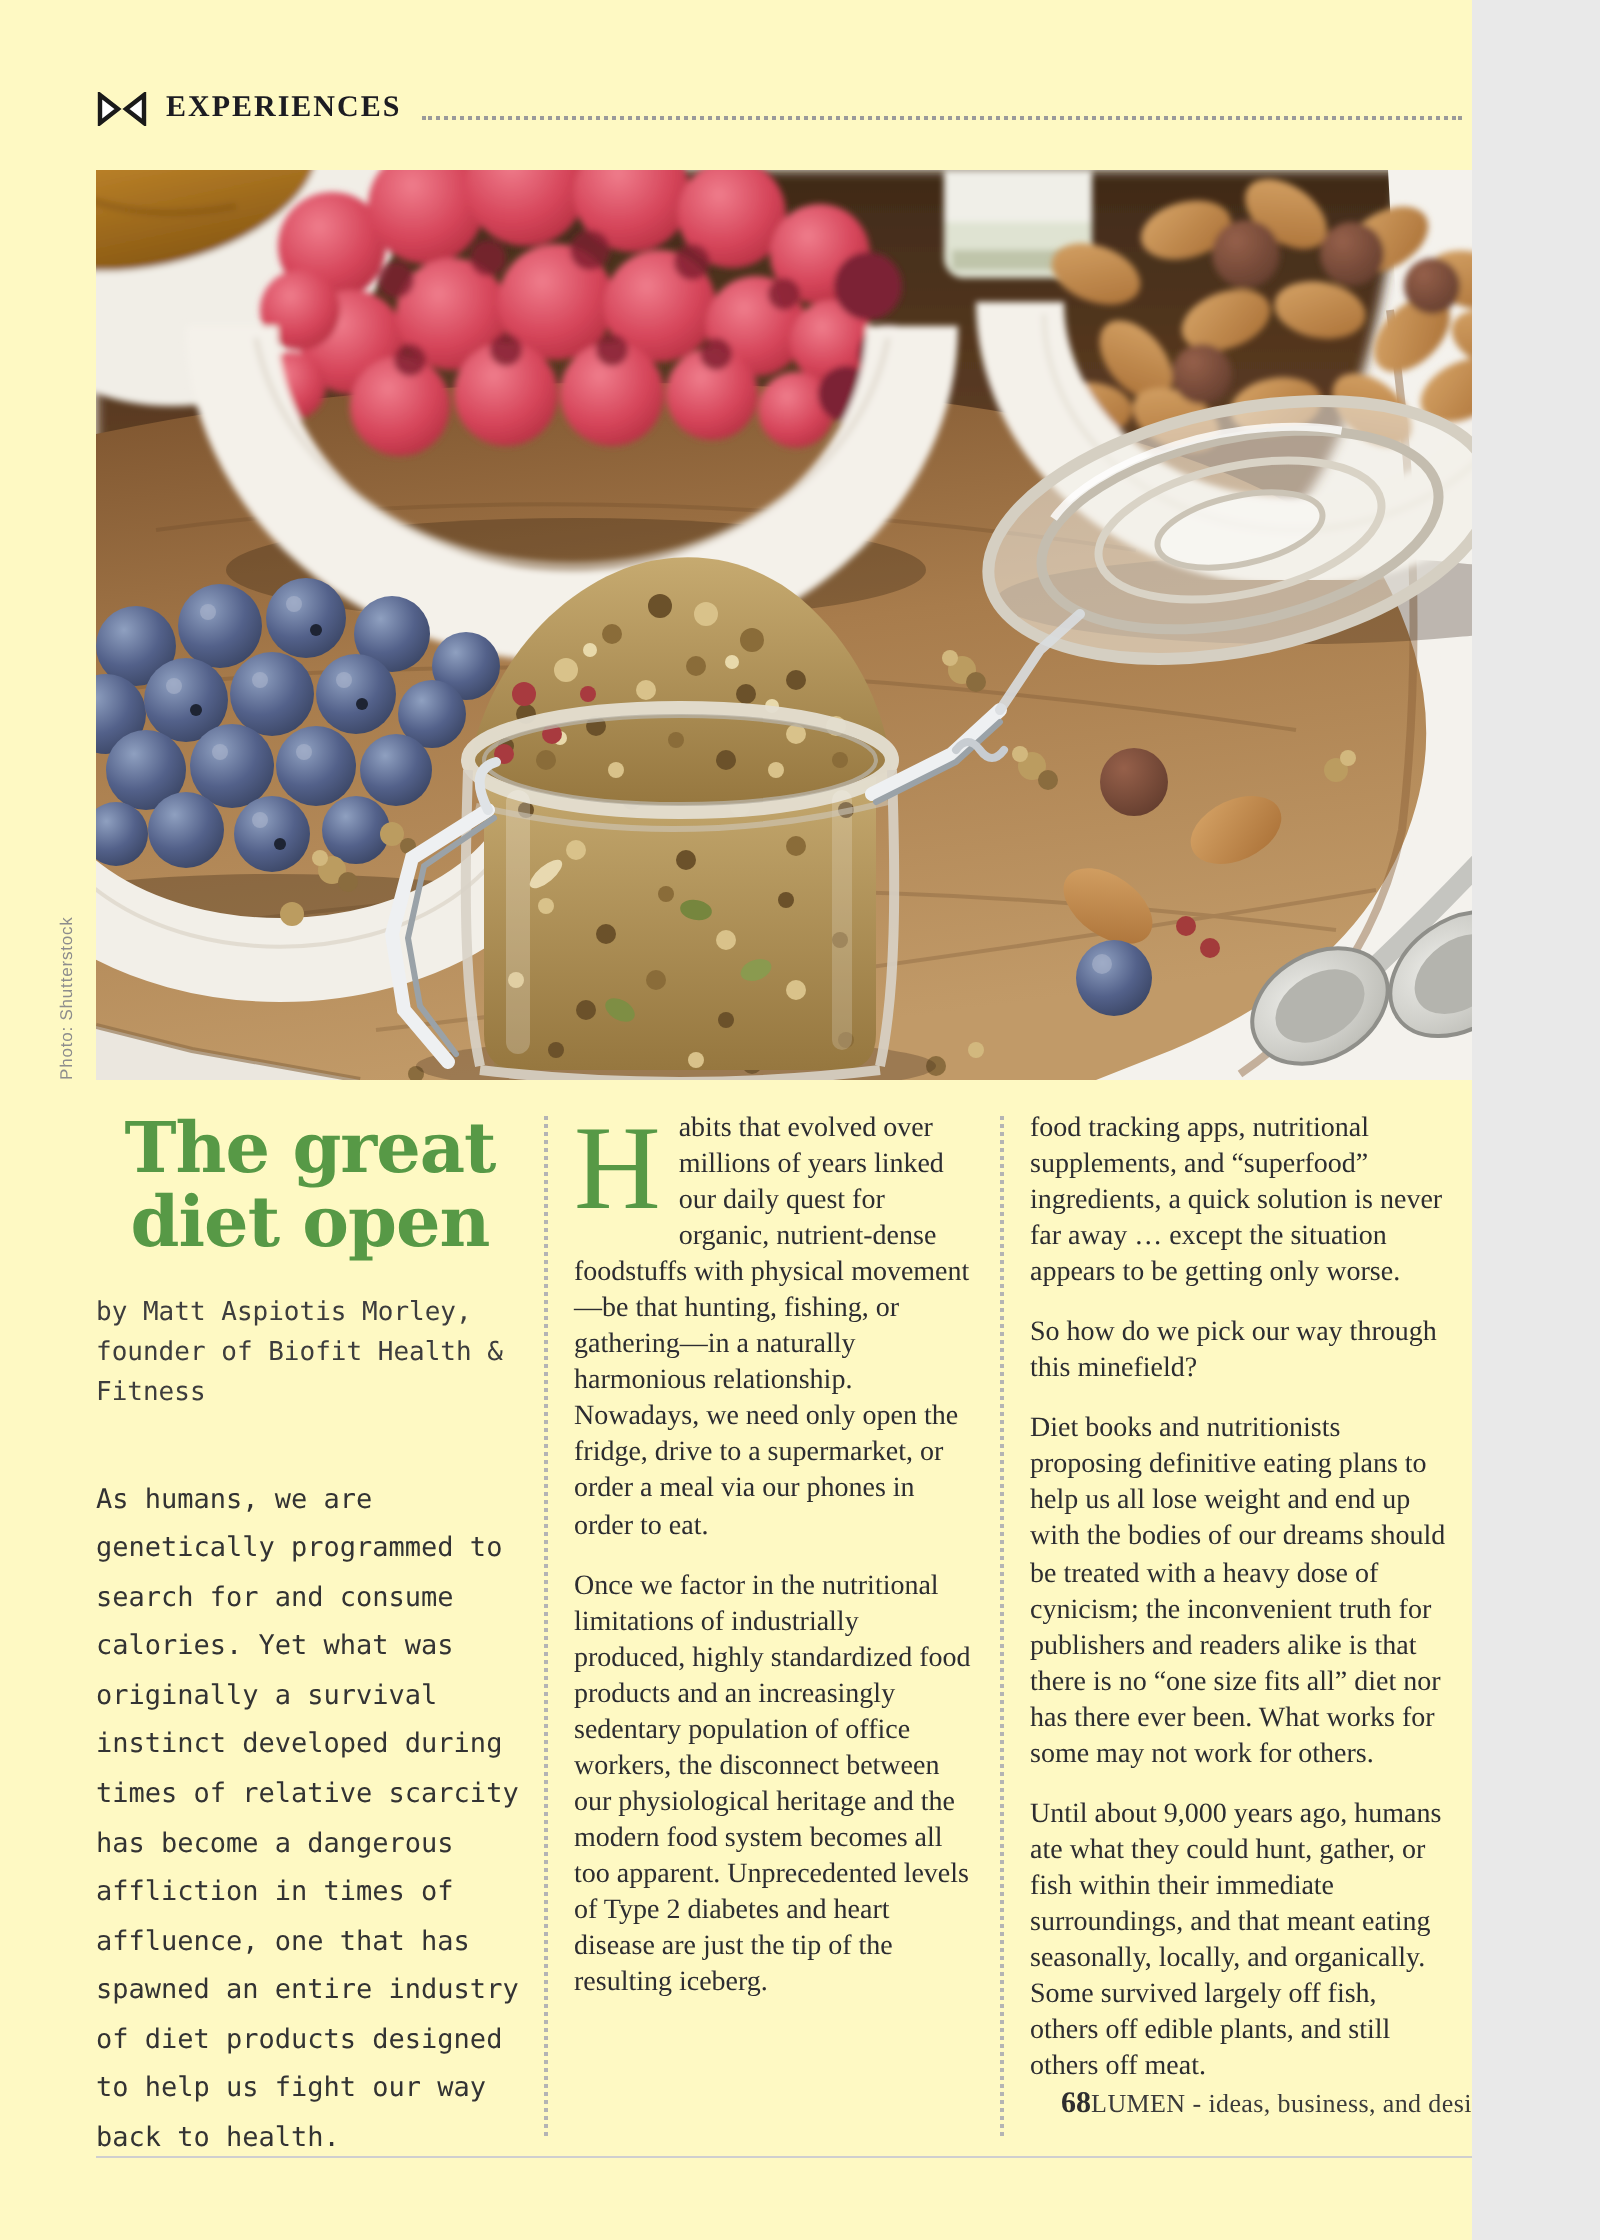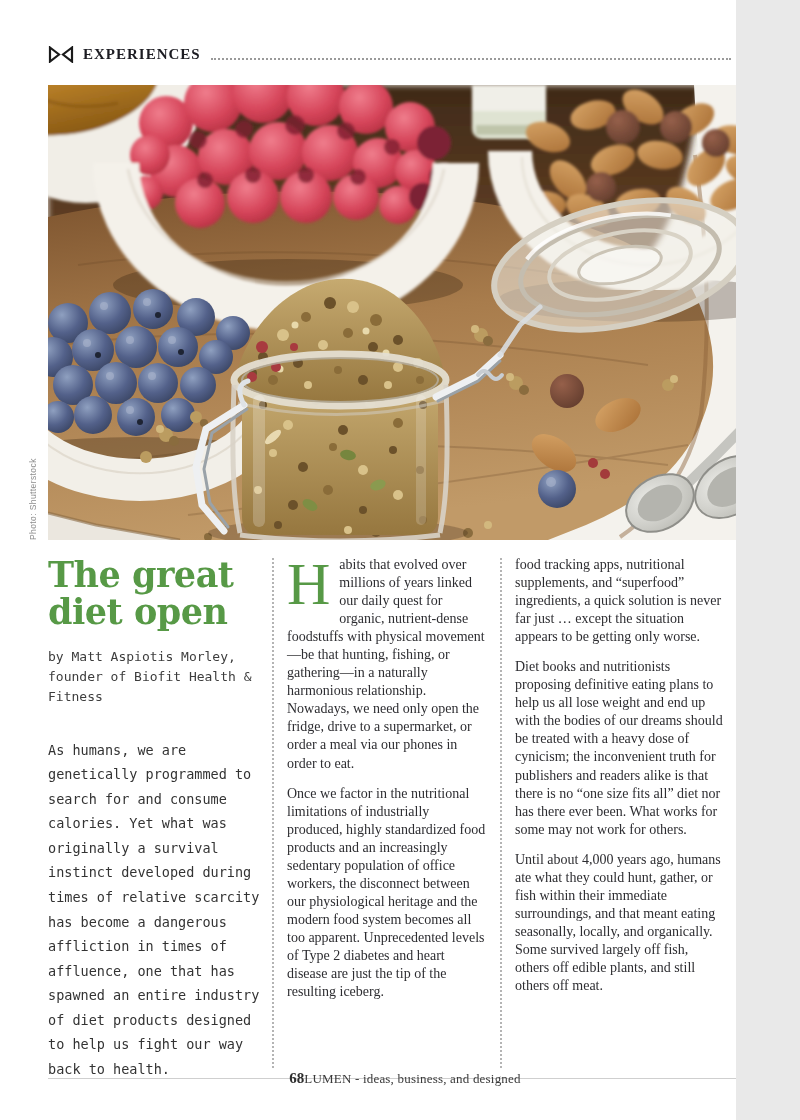--- a/index.html
+++ b/index.html
@@ -1,16 +1,16 @@
 <!DOCTYPE html>
 <html><head>
 <meta charset="utf-8">
 <style>
   html,body{margin:0;padding:0;background:#e9e9e9;}
-  .page{position:relative;width:736px;height:1120px;background:#ffffff;overflow:hidden;
+  .page{position:relative;width:736px;height:1120px;background:#fef9c3;overflow:hidden;
         font-family:"Liberation Serif", serif;}
   
   .header{position:absolute;left:48px;top:44px;width:714px;display:flex;align-items:center;}
   .bowtie{width:26px;height:17px;flex:0 0 auto;margin-right:9px;}
   .section-label{font:bold 15px "Liberation Serif", serif;letter-spacing:1px;color:#1c1c22;white-space:nowrap;}
   .leader{flex:1;height:0;border-bottom:2px dotted #9a9a9a;margin:8px 10px 0 10px;}
   .e-badge{flex:0 0 auto;width:21px;height:21px;border-radius:50%;background:#111;color:#fff;
            display:flex;align-items:center;justify-content:center;
            font:bold 13px "Liberation Serif", serif;padding-bottom:1px;box-sizing:border-box;}
   
@@ -18,29 +18,29 @@
   .photo-credit{position:absolute;left:28px;top:540px;transform:rotate(-90deg);transform-origin:0 0;
                 font:8.5px "Liberation Sans", sans-serif;color:#8d8d8d;letter-spacing:.4px;white-space:nowrap;}
   
   .col{position:absolute;top:556px;}
   .col1{left:48px;width:214px;}
   .col2{left:287px;width:201px;}
   .col3{left:515px;width:208px;}
   .divider{position:absolute;top:558px;height:510px;width:0;border-left:2px dotted #b4b4b4;}
   .div1{left:272px;} .div2{left:500px;}
   .title{font-family:"DejaVu Serif", serif;font-weight:bold;font-size:35px;line-height:1.06;
-         color:#579946;letter-spacing:-0.5px;}
+         color:#579946;letter-spacing:-0.5px;text-align:center;}
   .byline{margin-top:17px;font-family:"DejaVu Sans Mono", monospace;font-size:13px;line-height:1.55;color:#3d3d3d;}
   .lead{margin-top:30px;font-family:"DejaVu Sans Mono", monospace;font-size:13.5px;line-height:1.82;color:#333;}
   .body-par{font-family:"Liberation Serif", serif;font-size:14px;line-height:1.29;color:#2d2d31;margin:0 0 12px 0;}
   .dropcap{float:left;font-family:"Liberation Serif", serif;font-size:60px;line-height:50px;height:52px;
            margin:3px 9px 0 0;color:#579946;}
   
   .footer-rule{position:absolute;left:48px;top:1078px;width:714px;border-top:1px solid #cfcfcf;}
-  .footer{position:absolute;left:48px;top:1070px;width:714px;display:flex;justify-content:center;align-items:baseline;}
+  .footer{position:absolute;left:48px;top:1044px;width:714px;display:flex;justify-content:flex-end;align-items:baseline;}
   .page-num{font:bold 15px "Liberation Serif", serif;color:#2e2e2e;}
   .magazine{font:13px "Liberation Serif", serif;color:#3a3a3a;letter-spacing:.2px;}
 </style>
 </head>
 <body>
 
 <div class="page">
 
   <div class="header">
     <svg class="bowtie" viewBox="0 0 26 17">
@@ -405,23 +405,24 @@
   <div class="divider div1"></div>
 
   <div class="col col2">
     <p class="body-par"><span class="dropcap">H</span><span>abits that evolved over millions of years linked our daily quest for organic, nutrient-dense foodstuffs with physical movement—be that hunting, fishing, or gathering—in a naturally harmonious relationship. Nowadays, we need only open the fridge, drive to a supermarket, or order a meal via our phones in order to eat.</span></p>
     <p class="body-par">Once we factor in the nutritional limitations of industrially produced, highly standardized food products and an increasingly sedentary population of office workers, the disconnect between our physiological heritage and the modern food system becomes all too apparent. Unprecedented levels of Type 2 diabetes and heart disease are just the tip of the resulting iceberg.</p>
   </div>
 
   <div class="divider div2"></div>
 
   <div class="col col3">
-    <p class="body-par">food tracking apps, nutritional supplements, and “superfood” ingredients, a quick solution is never far just … except the situation appears to be getting only worse.</p>
+    <p class="body-par">food tracking apps, nutritional supplements, and “superfood” ingredients, a quick solution is never far away … except the situation appears to be getting only worse.</p>
+    <p class="body-par">So how do we pick our way through this minefield?</p>
     <p class="body-par">Diet books and nutritionists proposing definitive eating plans to help us all lose weight and end up with the bodies of our dreams should be treated with a heavy dose of cynicism; the inconvenient truth for publishers and readers alike is that there is no “one size fits all” diet nor has there ever been. What works for some may not work for others.</p>
-    <p class="body-par">Until about 4,000 years ago, humans ate what they could hunt, gather, or fish within their immediate surroundings, and that meant eating seasonally, locally, and organically. Some survived largely off fish, others off edible plants, and still others off meat.</p>
+    <p class="body-par">Until about 9,000 years ago, humans ate what they could hunt, gather, or fish within their immediate surroundings, and that meant eating seasonally, locally, and organically. Some survived largely off fish, others off edible plants, and still others off meat.</p>
   </div>
 
   <div class="footer-rule"></div>
   <div class="footer">
     <span class="page-num">68</span>
     <span class="magazine">LUMEN - ideas, business, and designed</span>
   </div>
 
 </div>
 

